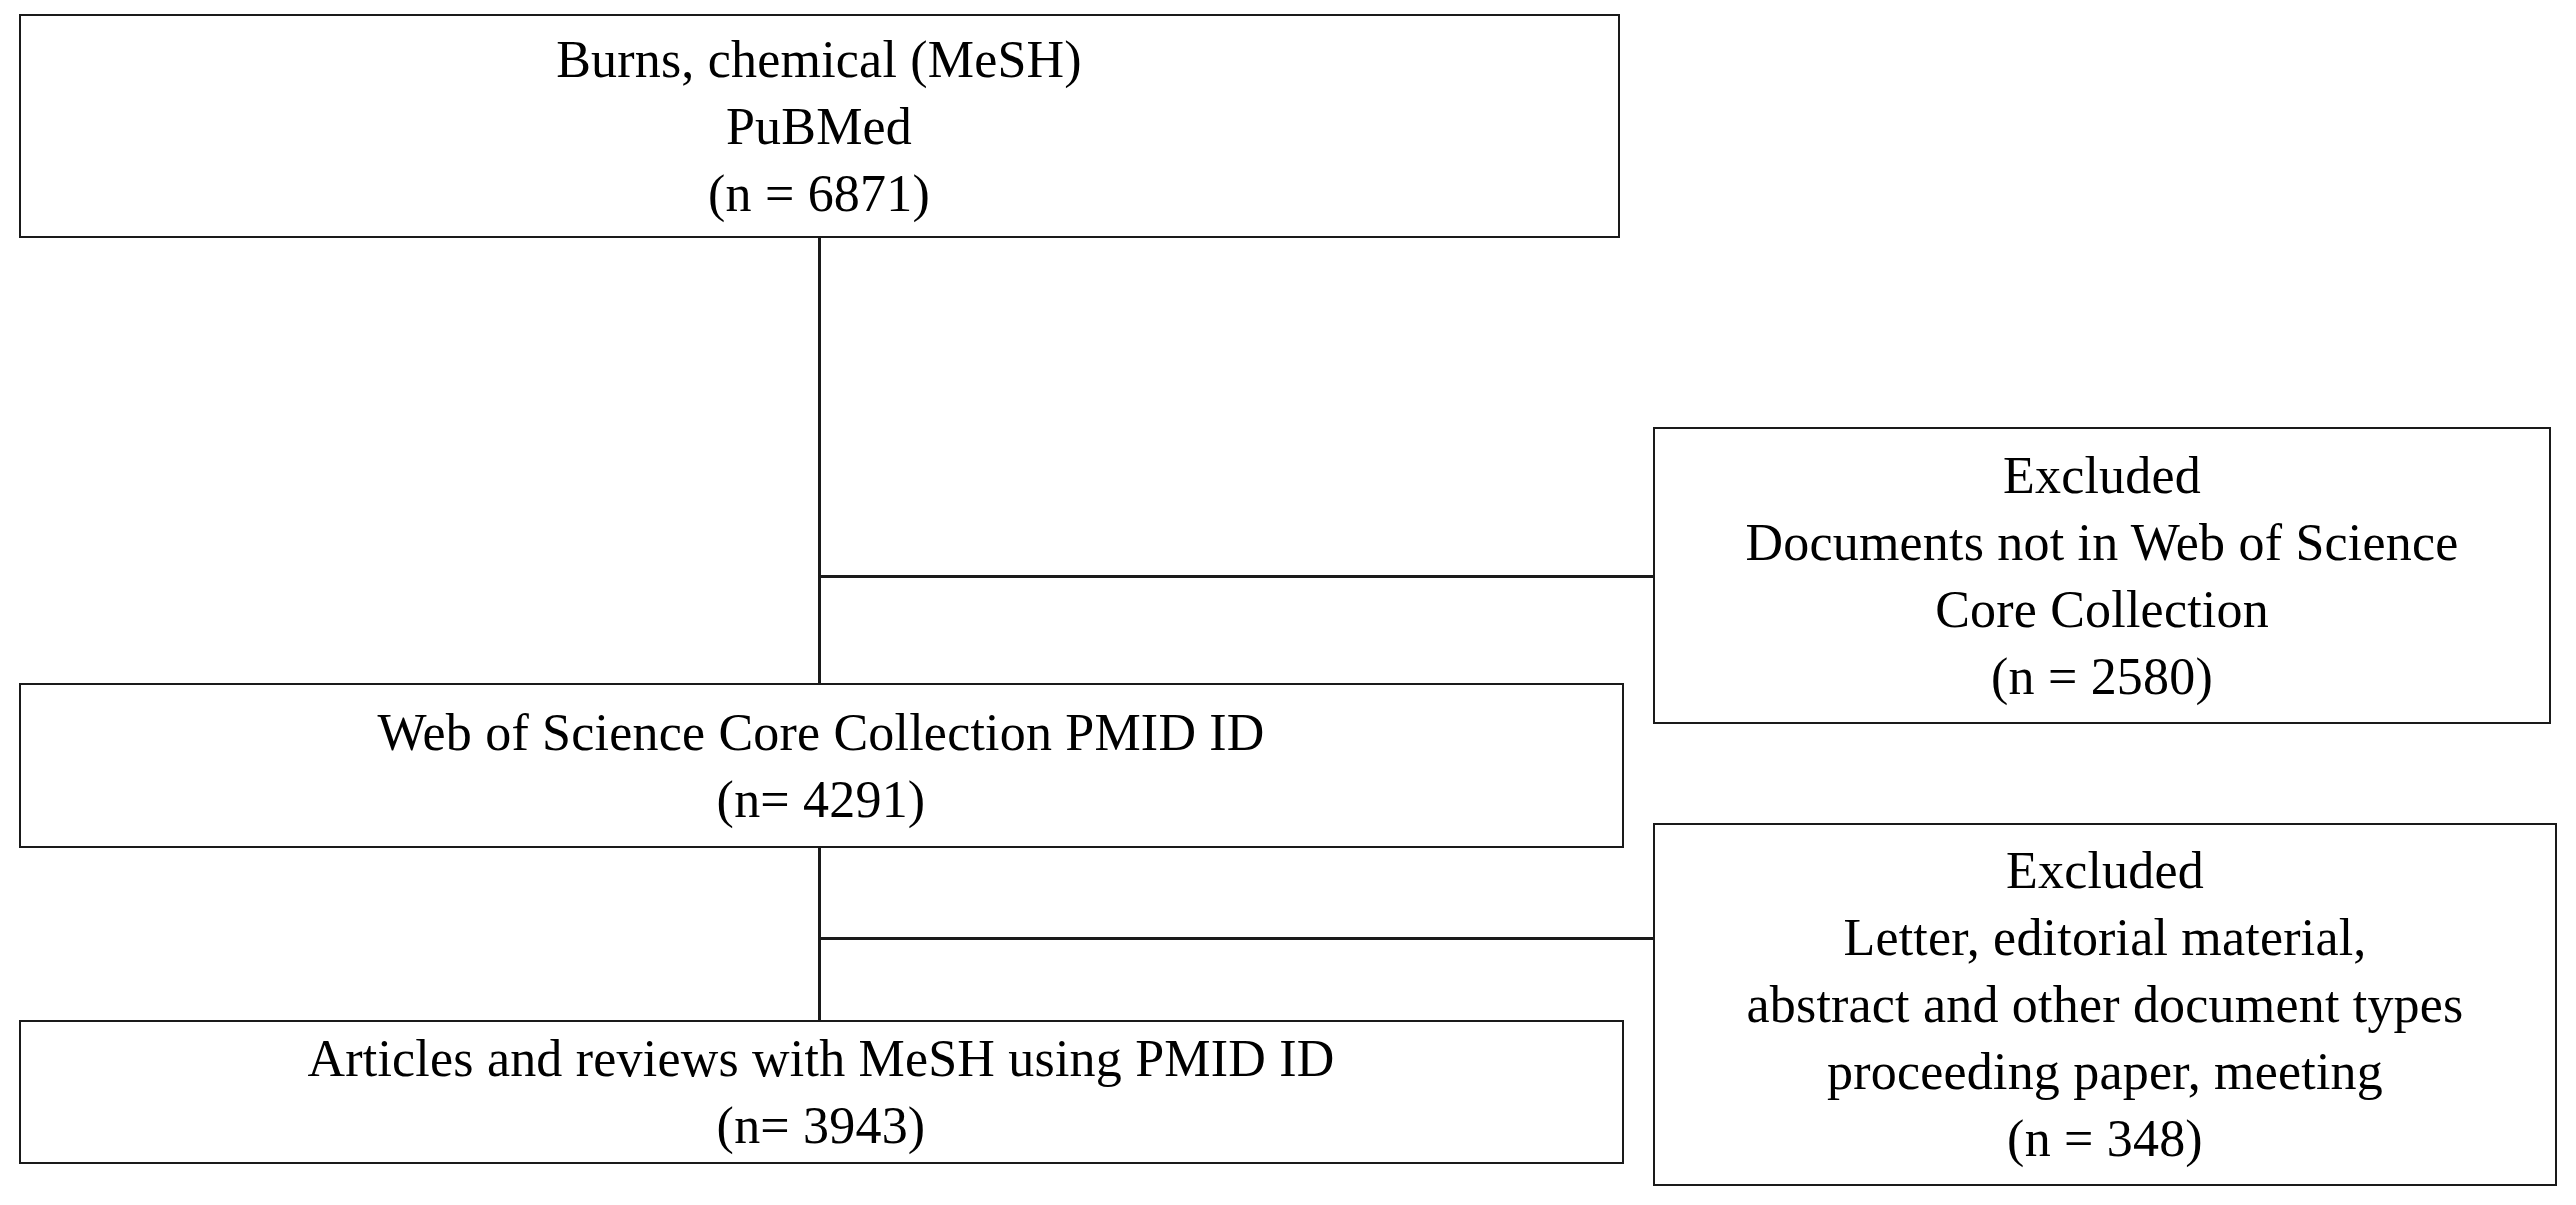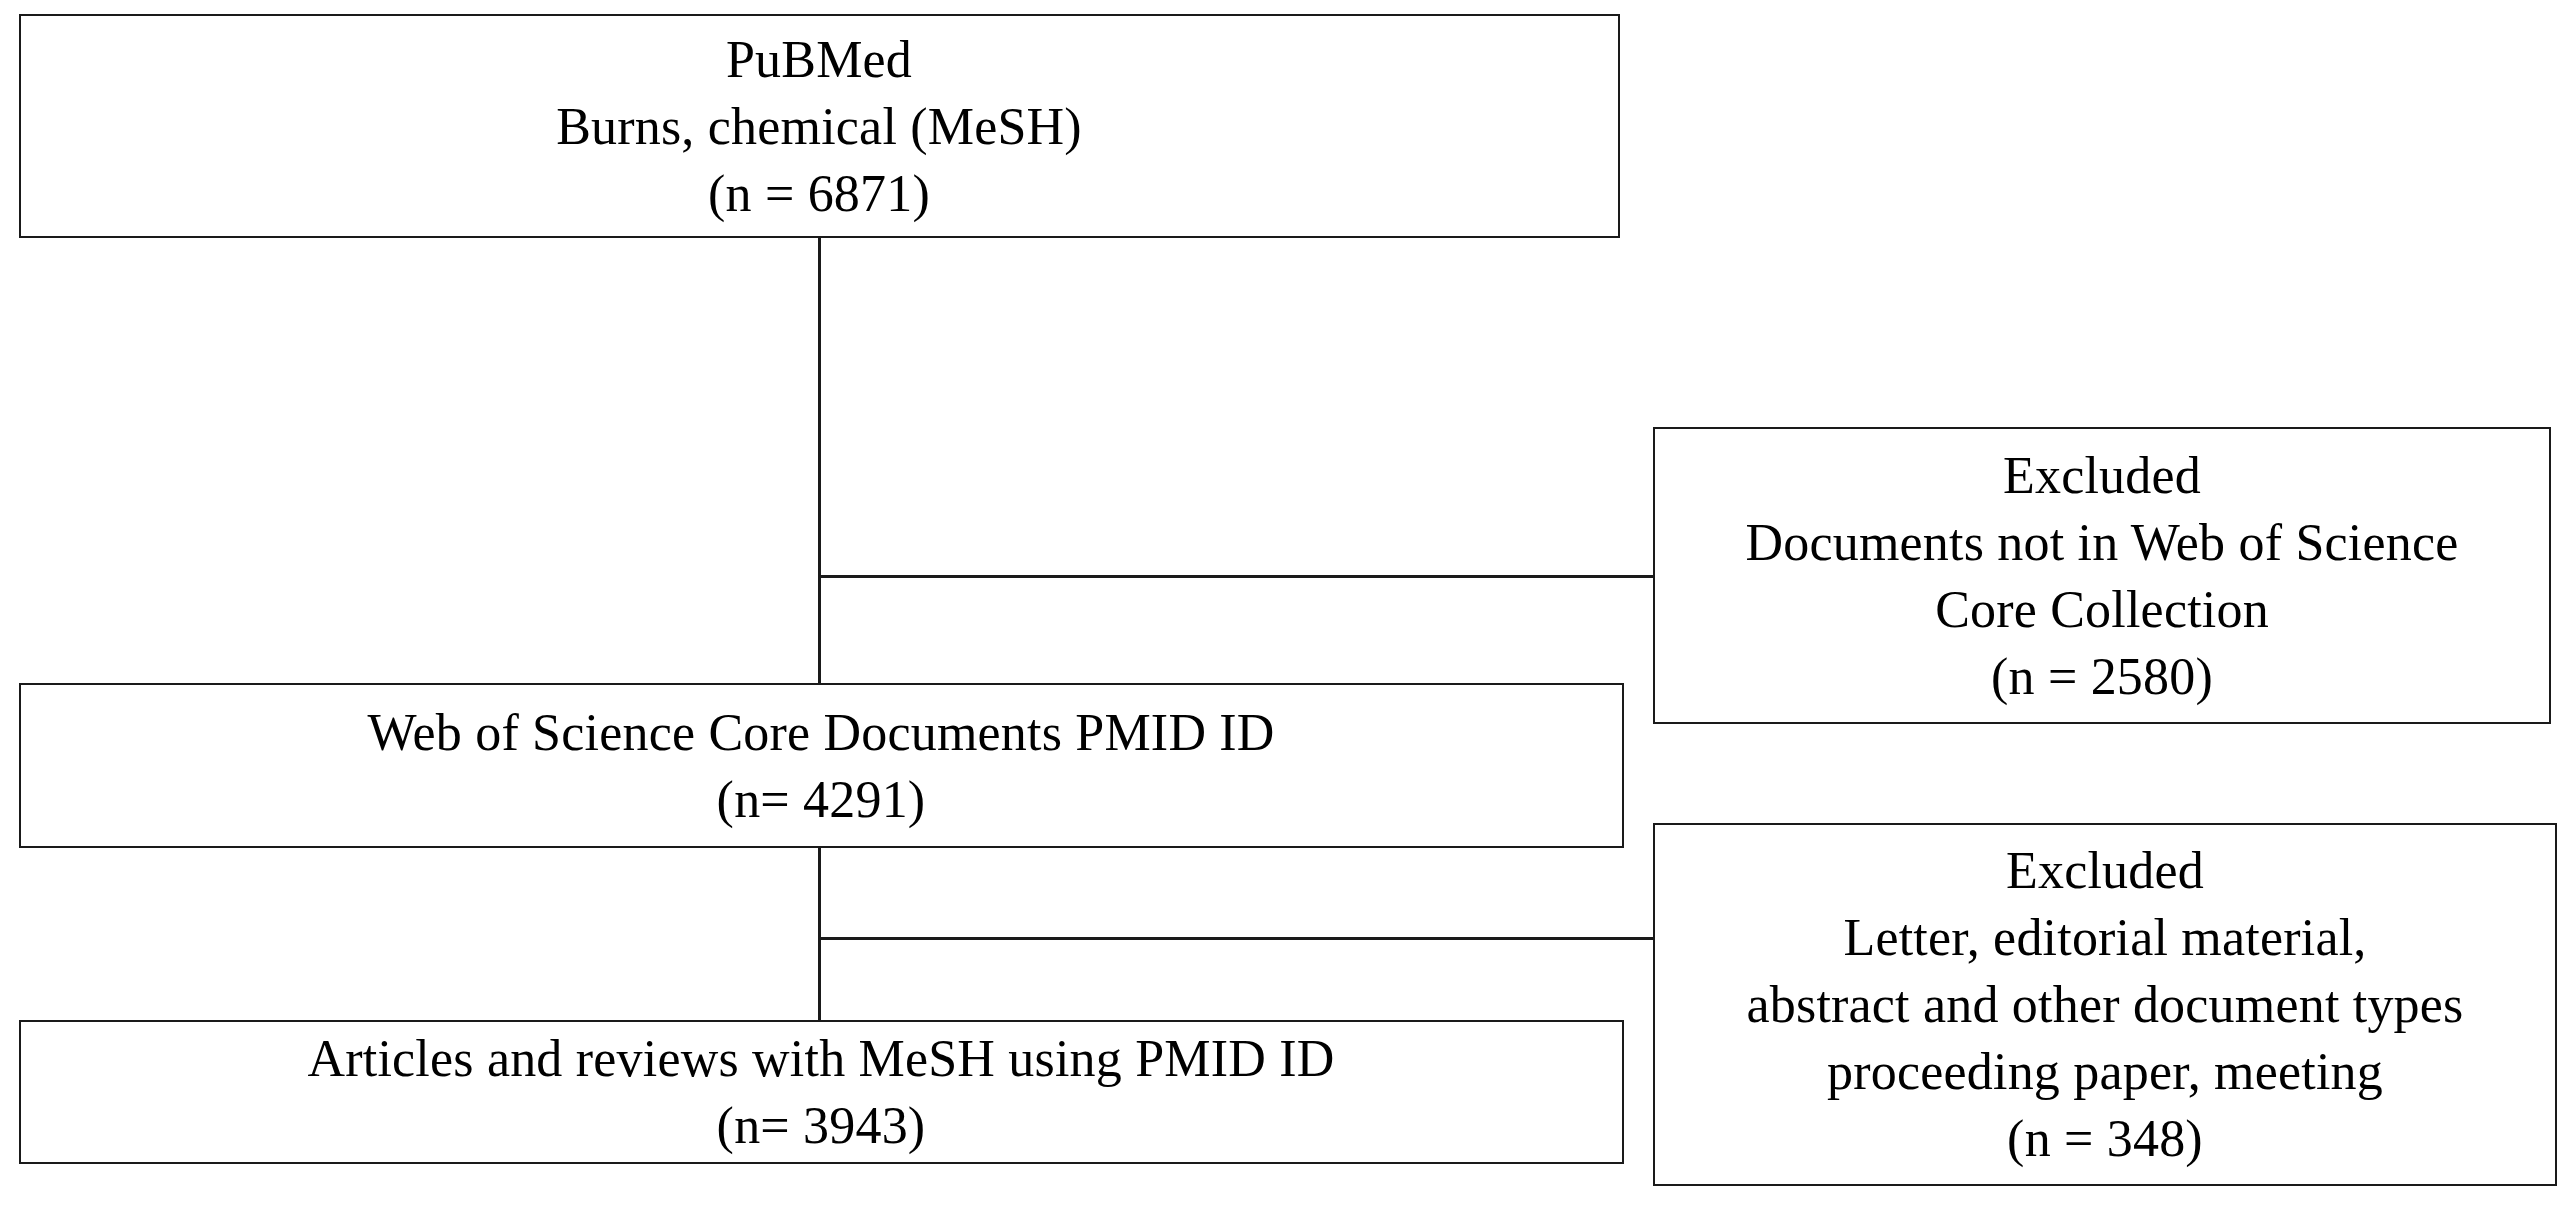--- a/index.html
+++ b/index.html
@@ -66,27 +66,27 @@
 </head>
 <body>
 
 <div id="flow-canvas">
 
   <div class="connector vertical" id="conn-main-vertical"></div>
   <div class="connector horizontal" id="conn-excluded-1"></div>
   <div class="connector horizontal" id="conn-excluded-2"></div>
 
   <div class="flow-box" id="box-pubmed">
+    <span class="line">Burns, chemical (MeSH)</span>
     <span class="line">PuBMed</span>
-    <span class="line">Burns, chemical (MeSH)</span>
     <span class="line">(n = 6871)</span>
   </div>
 
   <div class="flow-box" id="box-wos">
-    <span class="line">Web of Science Core Documents PMID ID</span>
+    <span class="line">Web of Science Core Collection PMID ID</span>
     <span class="line">(n= 4291)</span>
   </div>
 
   <div class="flow-box" id="box-articles">
     <span class="line">Articles and reviews with MeSH using PMID ID</span>
     <span class="line">(n= 3943)</span>
   </div>
 
   <div class="flow-box" id="box-excluded-1">
     <span class="line">Excluded</span>

